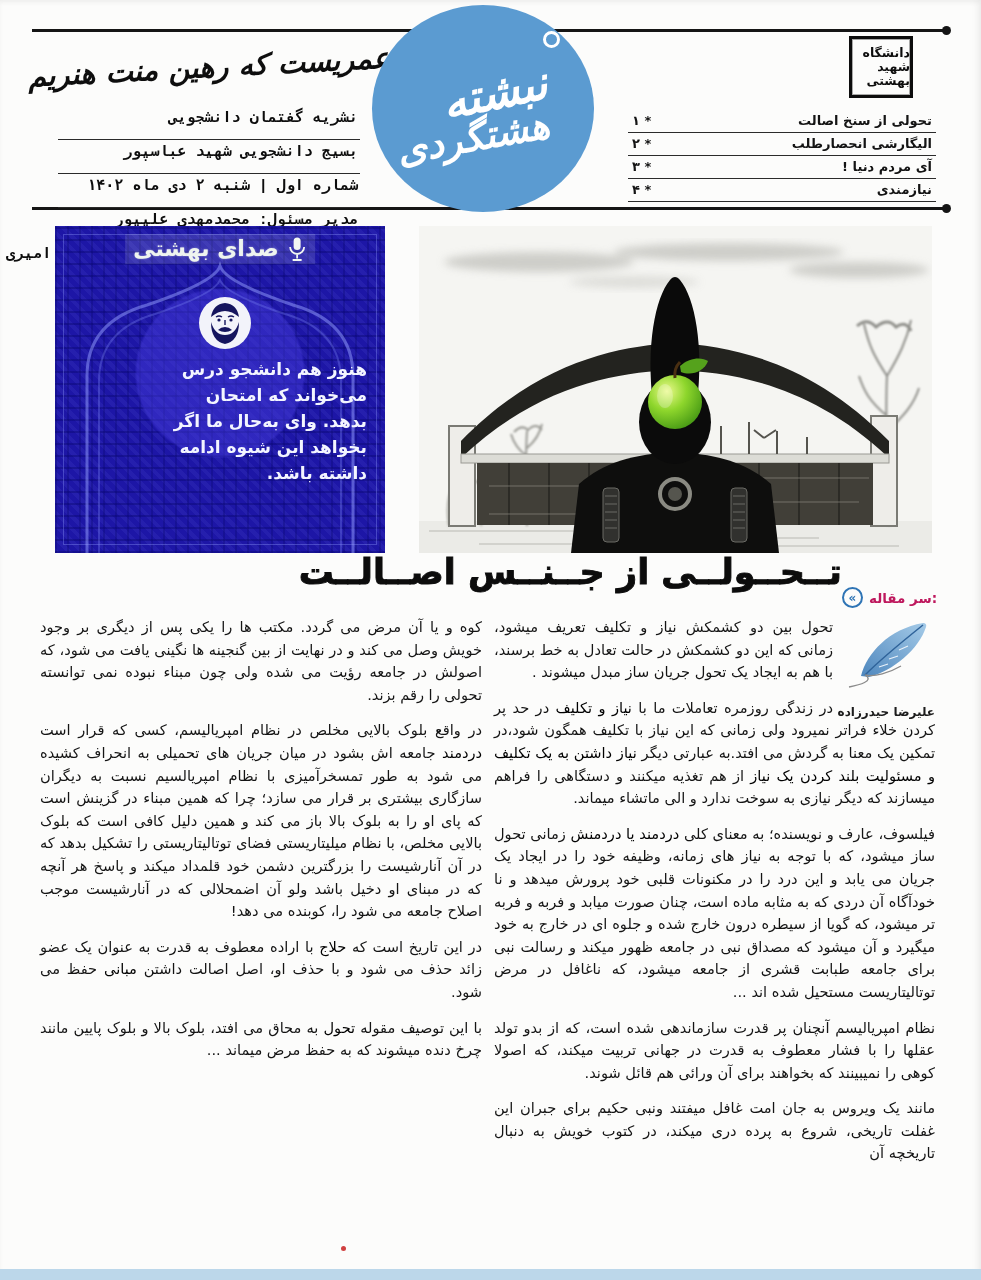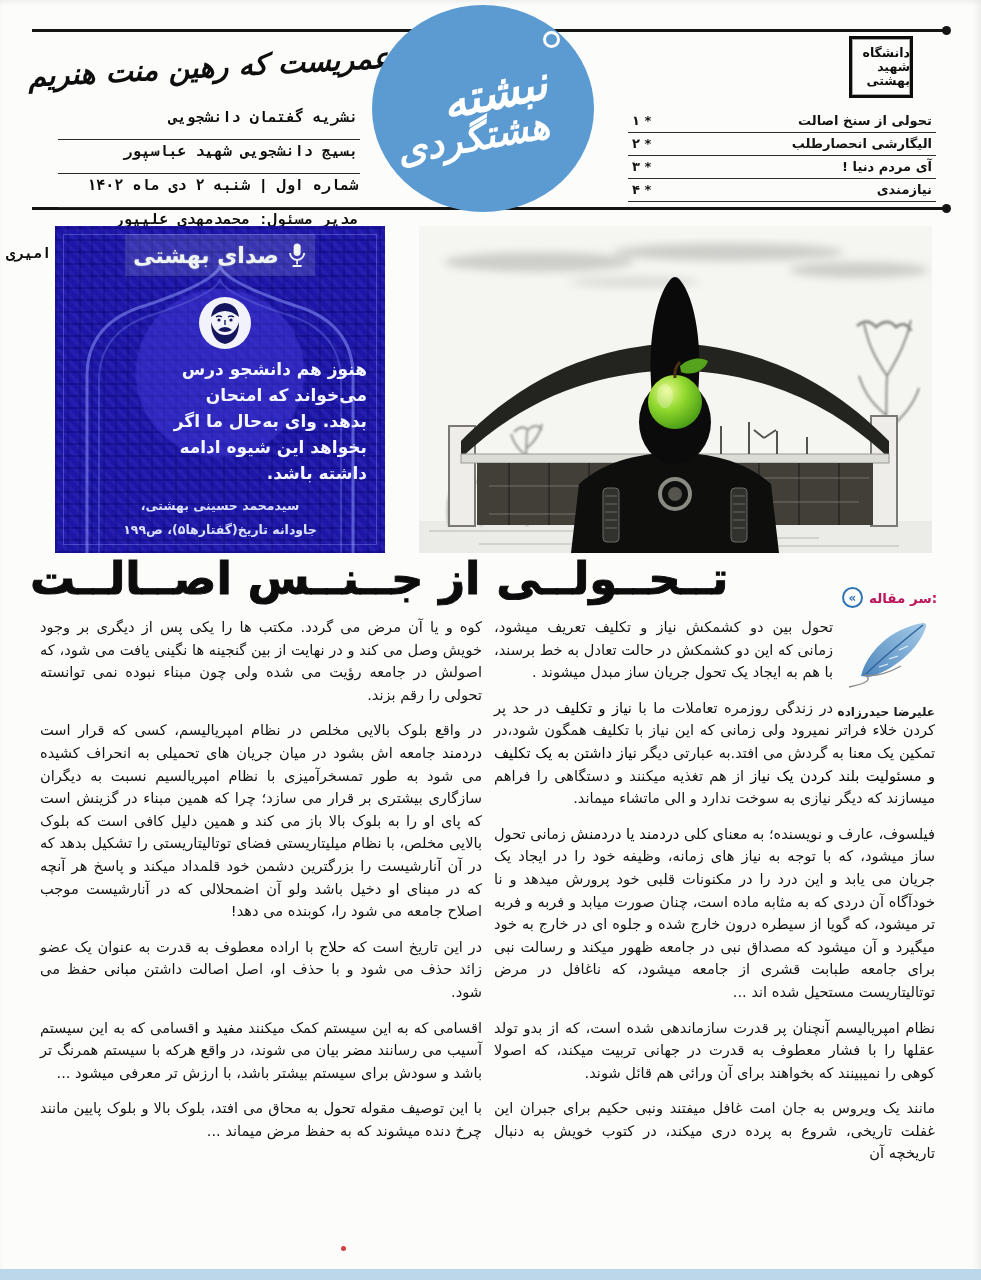--- a/index.html
+++ b/index.html
@@ -56,38 +56,38 @@
     background-image:
       radial-gradient(circle at 50% 45%, rgba(70,60,220,0.45) 0 34%, transparent 35%),
       repeating-linear-gradient(0deg, rgba(8,6,110,0.40) 0 2px, transparent 2px 12px),
       repeating-linear-gradient(90deg, rgba(8,6,110,0.30) 0 2px, transparent 2px 12px),
       repeating-linear-gradient(45deg, rgba(110,110,235,0.10) 0 4px, transparent 4px 9px);
   }
   .poster-frame{position:absolute;inset:8px;border:1.5px solid rgba(150,160,255,0.35);pointer-events:none;}
   .poster-arch{position:absolute;inset:0;}
   .poster-banner{
     position:absolute;top:8px;left:50%;transform:translateX(-50%);
-    display:flex;align-items:flex-end;gap:8px;direction:rtl;
-    background:rgba(235,242,238,0.14);padding:8px 8px;
+    display:flex;align-items:flex-start;gap:8px;direction:rtl;
+    background:rgba(235,242,238,0.14);padding:2px 8px;
   }
   .poster-banner-text{
     font-size:22px;font-weight:bold;color:#eef4ef;letter-spacing:2px;white-space:nowrap;
     text-shadow:0 0 2px rgba(255,255,255,.5);
   }
   .portrait{position:absolute;left:143px;top:70px;width:54px;height:54px;}
   .poster-quote{position:absolute;left:18px;right:18px;top:130px;text-align:right;}
   .poster-quote-line{font-size:17px;font-weight:bold;color:#f3f5ff;line-height:26px;letter-spacing:.5px;}
   .poster-attr{position:absolute;left:18px;right:18px;top:268px;text-align:center;}
   .poster-attr-line{font-size:12.5px;font-weight:bold;color:#dbe1ff;line-height:24px;}
   
   .artwork{position:absolute;left:419px;top:226px;width:513px;height:327px;background:#f5f5f2;}
   
   .headline{
     position:absolute;left:30px;top:552px;width:812px;margin:0;
-    text-align:left;font-size:45px;font-weight:bold;color:#0c0c0c;
+    text-align:right;font-size:35px;font-weight:bold;color:#0c0c0c;
     -webkit-text-stroke:0.9px #0c0c0c;white-space:nowrap;
   }
   
   .byline-badge{position:absolute;left:842px;top:587px;width:136px;display:flex;align-items:center;gap:6px;direction:ltr;justify-content:flex-start;}
   .byline-icon{
     width:17px;height:17px;border:2px solid #2e74b5;border-radius:50%;color:#2e74b5;
     font-size:12px;font-weight:bold;display:flex;align-items:center;justify-content:center;line-height:1;flex:0 0 auto;
   }
   .byline-label{color:#be185d;font-size:13.5px;font-weight:bold;}
   
@@ -172,24 +172,20 @@
       <circle cx="21" cy="24" r="1.6" fill="#15155e"></circle>
       <circle cx="33" cy="24" r="1.6" fill="#15155e"></circle>
       <path d="M18,21 q3,-2 6,0 M30,21 q3,-2 6,0 M27,24 l0,5" stroke="#15155e" stroke-width="1.4" fill="none"></path>
     </svg>
     <div class="poster-quote">
         <div class="poster-quote-line">هنوز هم دانشجو درس</div>
         <div class="poster-quote-line">می‌خواند که امتحان</div>
         <div class="poster-quote-line">بدهد. وای به‌حال ما اگر</div>
         <div class="poster-quote-line">بخواهد این شیوه ادامه</div>
         <div class="poster-quote-line">داشته باشد.</div>
-      </div>
-    <div class="poster-attr">
-        <div class="poster-attr-line">سیدمحمد حسینی بهشتی،</div>
-        <div class="poster-attr-line">جاودانه تاریخ(گفتارها۵)، ص۱۹۹</div>
       </div>
   </div>
 
   <svg class="artwork" width="513" height="327" viewBox="0 0 513 327">
     <defs>
       <radialGradient id="apg" cx="35%" cy="30%" r="80%">
         <stop offset="0%" stop-color="#eaf98a"></stop>
         <stop offset="45%" stop-color="#8ed62c"></stop>
         <stop offset="100%" stop-color="#3f9312"></stop>
       </radialGradient>
@@ -284,19 +280,18 @@
       <p><span>در زندگی روزمره تعاملات ما با </span><b>نیاز و تکلیف</b><span> در حد پر کردن خلاء فراتر نمیرود ولی زمانی که این نیاز با تکلیف همگون شود،در تمکین یک معنا به گردش می افتد.به عبارتی دیگر </span><b>نیاز داشتن به یک تکلیف و مسئولیت بلند کردن یک نیاز</b><span> از هم تغذیه میکنند و دستگاهی را فراهم میسازند که دیگر نیازی به سوخت ندارد و الی ماتشاء میماند.</span></p>
       <p><span>فیلسوف، عارف و نویسنده؛ به معنای کلی </span><b>دردمند یا دردمنش</b><span> زمانی تحول ساز میشود، که با توجه به نیاز های زمانه، وظیفه خود را در ایجاد یک جریان می یابد و این درد را در مکنونات قلبی خود پرورش میدهد و نا خودآگاه آن دردی که به مثابه ماده است، چنان صورت میابد و فربه و فربه تر میشود، که گویا از سیطره درون خارج شده و جلوه ای در خارج به خود میگیرد و آن میشود که مصداق نبی در جامعه ظهور میکند و رسالت نبی برای جامعه طبابت قشری از جامعه میشود، که ناغافل در مرض توتالیتاریست مستحیل شده اند ...</span></p>
       <p><span>نظام امپریالیسم آنچنان پر قدرت سازماندهی شده است، که از بدو تولد عقلها را با فشار معطوف به قدرت در جهانی تربیت میکند، که اصولا کوهی را نمیبینند که بخواهند برای آن ورائی هم قائل شوند.</span></p>
       <p><span>مانند یک ویروس به جان امت غافل میفتند ونبی حکیم برای جبران این غفلت تاریخی، شروع به پرده دری میکند، در کتوب خویش به دنبال تاریخچه آن</span></p>
     </div>
 
   <div class="col col-left">
       <p><span>کوه و یا آن مرض می گردد. مکتب ها را یکی پس از دیگری بر وجود خویش وصل می کند و در نهایت از بین گنجینه ها نگینی یافت می شود، که اصولش در جامعه رؤیت می شده ولی چون مبناء نبوده نمی توانسته تحولی را رقم بزند.</span></p>
       <p><span>در واقع بلوک بالایی مخلص در نظام امپریالیسم، کسی که قرار است </span><b>دردمند</b><span> جامعه اش بشود در میان جریان های تحمیلی به انحراف کشیده می شود به طور تمسخرآمیزی با نظام امپریالسیم نسبت به دیگران سازگاری بیشتری بر قرار می سازد؛ چرا که همین مبناء در گزینش است که پای او را به بلوک بالا باز می کند و همین دلیل کافی است که بلوک بالایی مخلص، با نظام میلیتاریستی فضای توتالیتاریستی را تشکیل بدهد که در آن آنارشیست را بزرگترین دشمن خود قلمداد میکند و پاسخ هر آنچه که در مبنای او دخیل باشد ولو آن اضمحلالی که در آنارشیست موجب اصلاح جامعه می شود را، کوبنده می دهد!</span></p>
       <p><span>در این تاریخ است که </span><b>حلاج</b><span> با اراده معطوف به قدرت به عنوان یک عضو زائد حذف می شود و با حذف او، اصل اصالت داشتن </span><b>مبانی</b><span> حفظ می شود.</span></p>
-      <p><span>اقسامی که به این سیستم کمک میکنند </span><b>مفید</b><span> و اقسامی که به این سیستم آسیب می رسانند </span><b>مضر</b><span> بیان می شوند، در واقع هرکه با سیستم همرنگ تر باشد و سودش برای سیستم بیشتر باشد، با ارزش تر معرفی میشود ...</span></p>
       <p><span>با این توصیف مقوله </span><b>تحول</b><span> به محاق می افتد، بلوک بالا و بلوک پایین مانند چرخ دنده میشوند که به حفظ مرض میماند ...</span></p>
     </div>
 
   <div class="red-dot"></div>
   <div class="bottom-band"></div>
 </div>
 
 </body></html>

